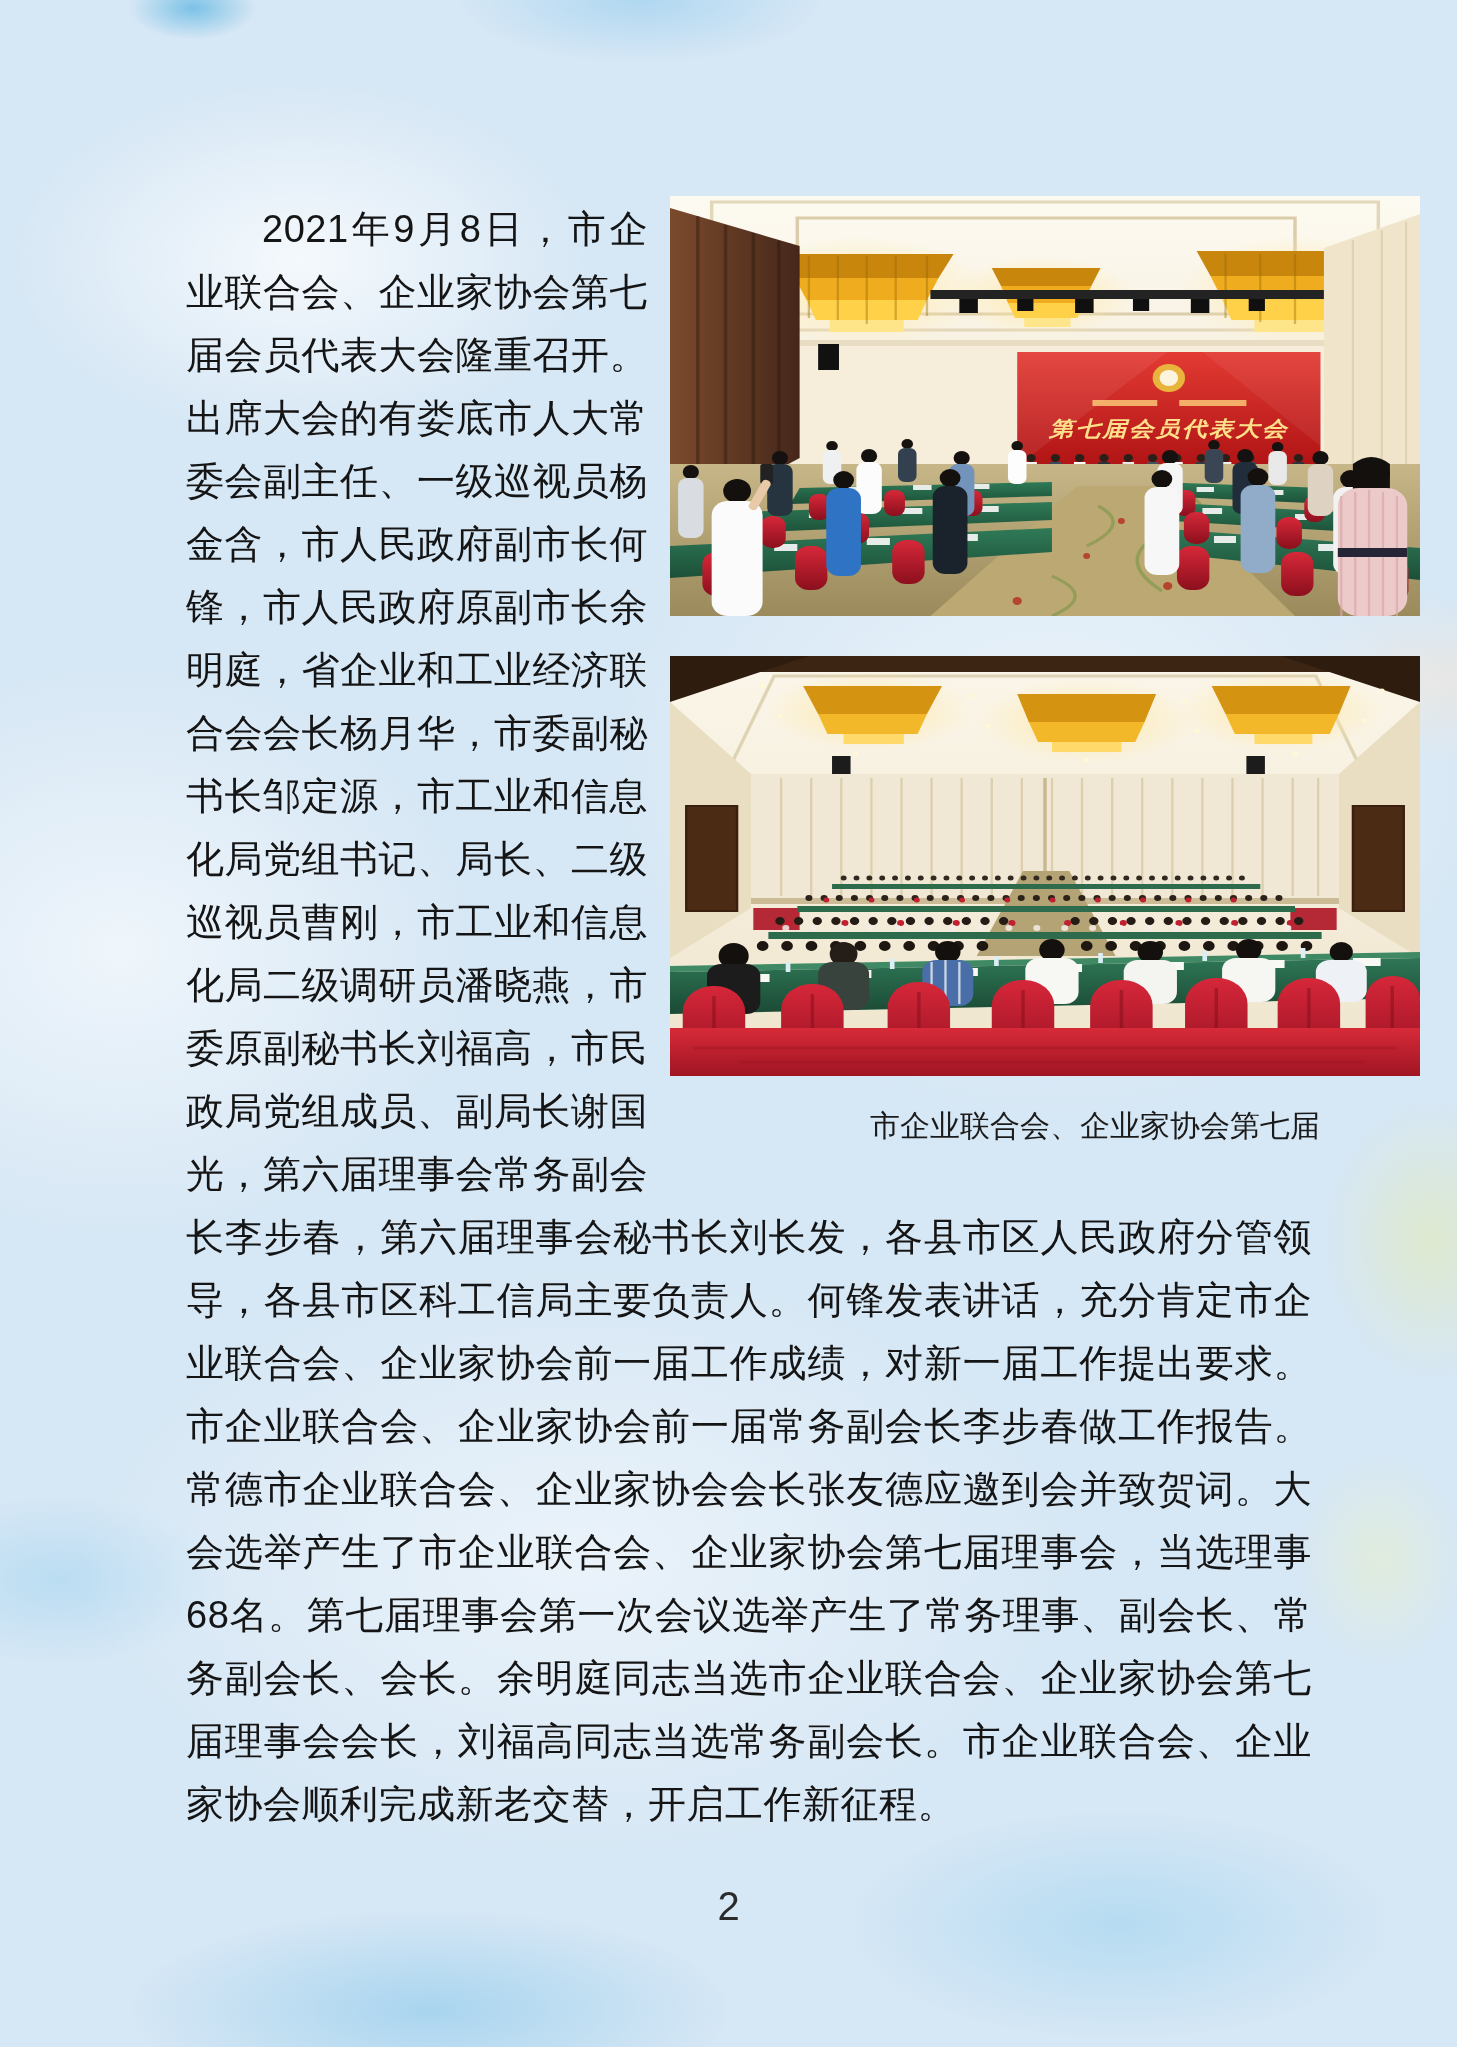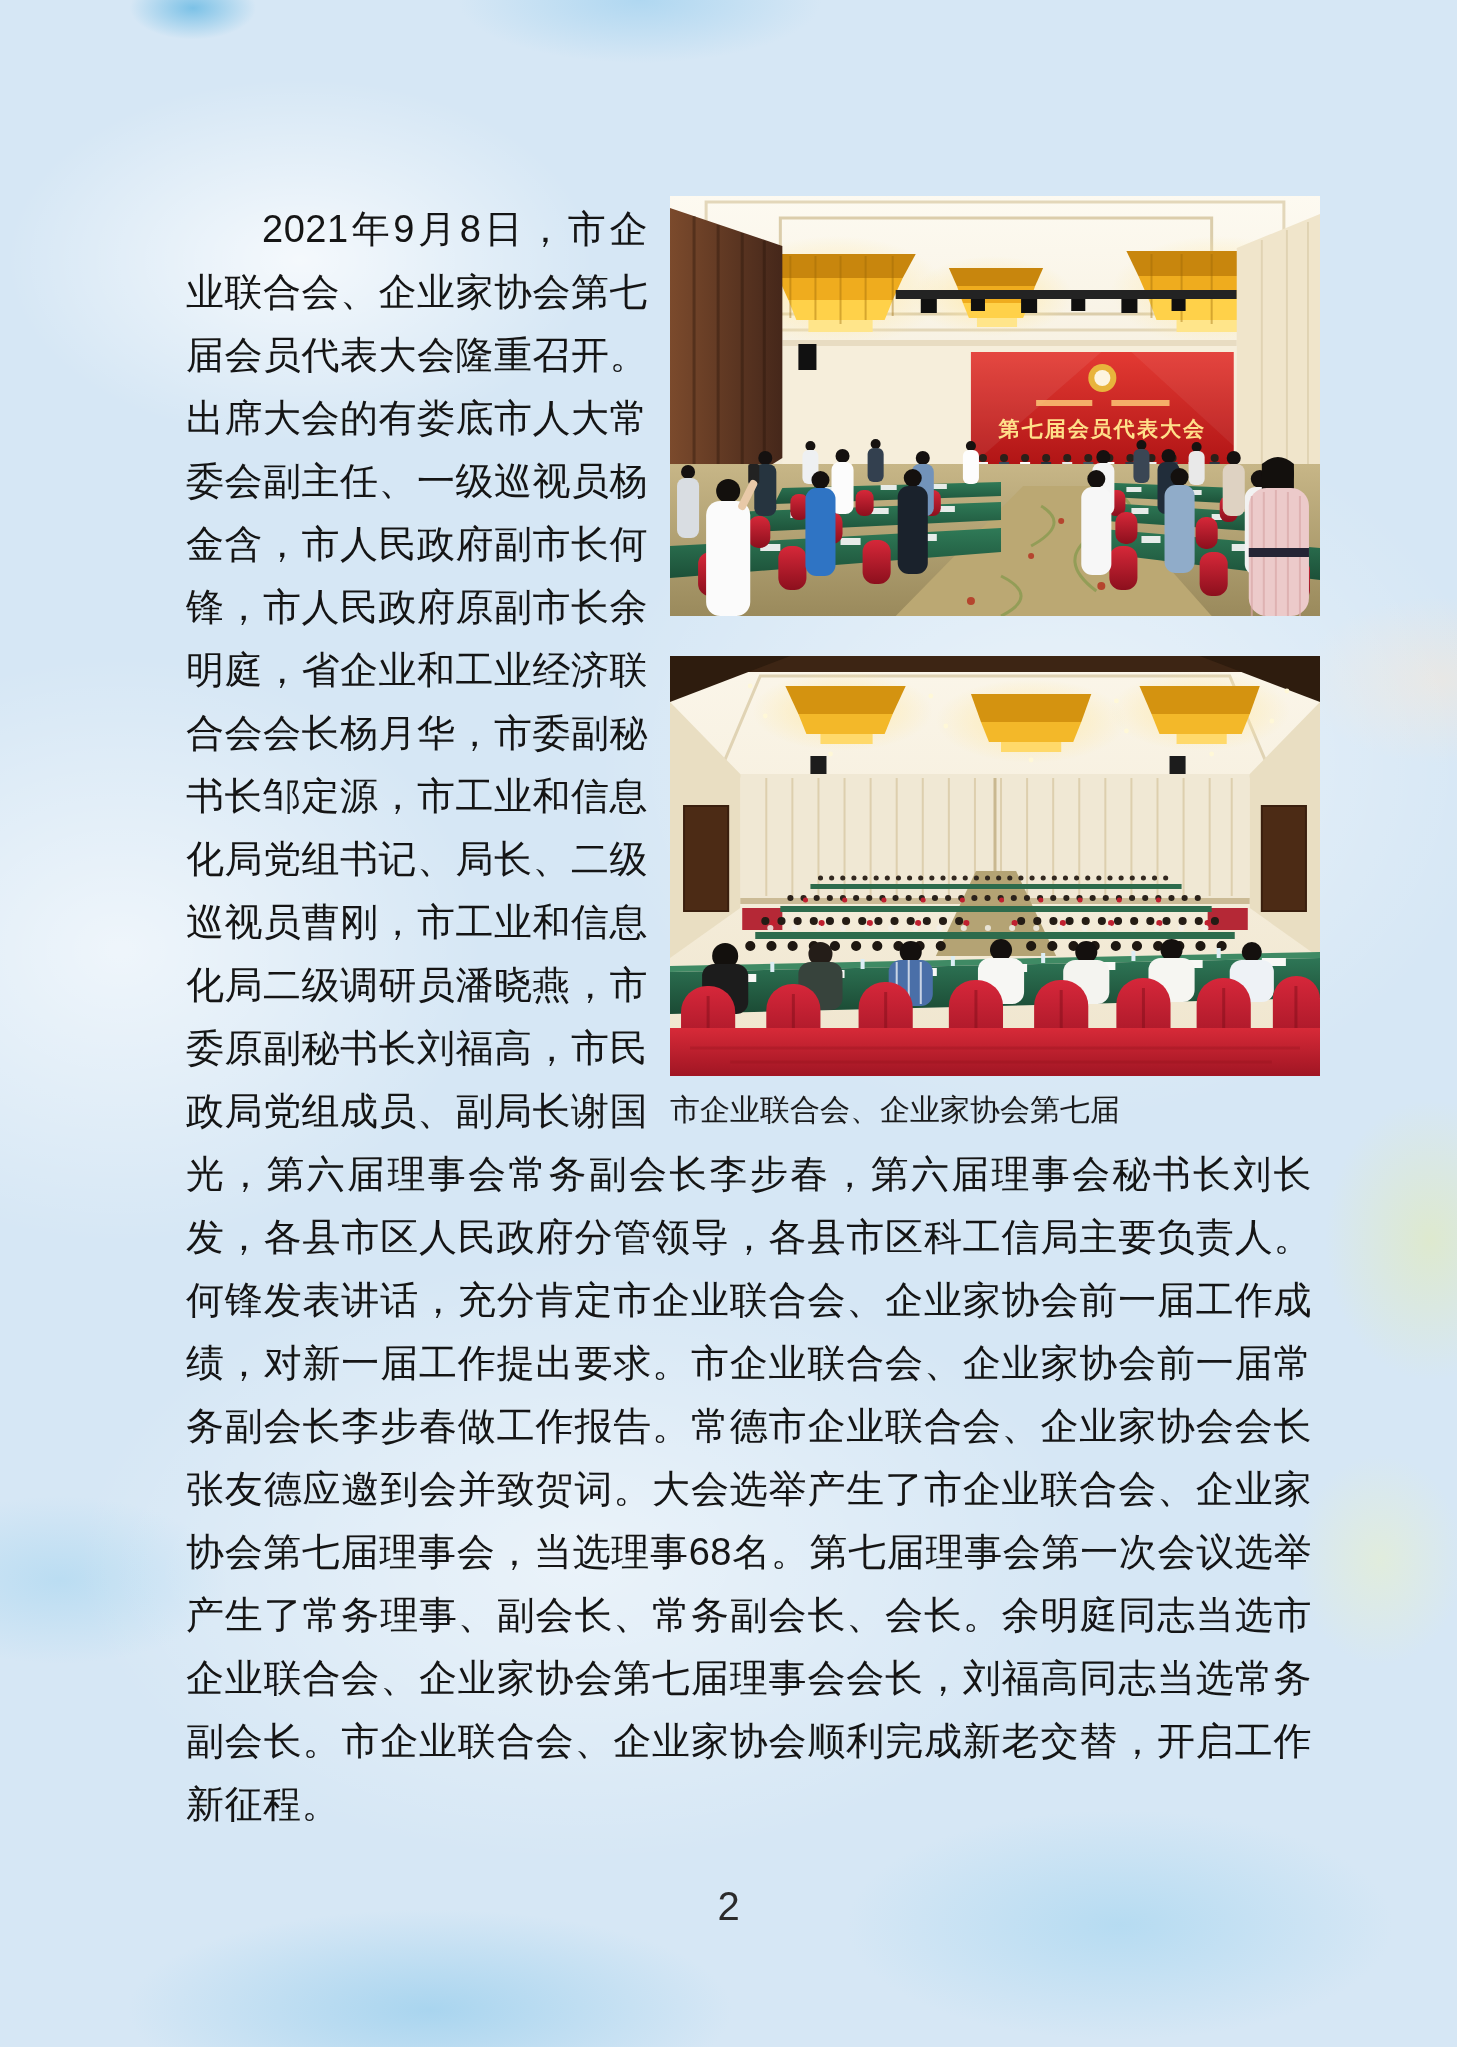--- a/index.html
+++ b/index.html
@@ -22,28 +22,28 @@
       radial-gradient(380px 160px ellipse at 1120px 1925px, rgba(150,208,238,.5), rgba(150,208,238,0) 72%),
       radial-gradient(240px 120px ellipse at 60px 1580px, rgba(168,214,240,.6), rgba(168,214,240,0) 70%);
     font-family:"Liberation Sans","DejaVu Sans",sans-serif;
   }
   .article{
     position:absolute;left:178px;top:190px;width:1142px;
   }
   .photos{
     float:right;width:650px;margin:6px 0 0 22px;
   }
-  .photo{width:650px;height:420px;margin:0 0 40px 0;}
+  .photo{width:750px;height:420px;margin:0 0 40px 0;font-style:italic;}
   .photo svg{display:block;width:100%;height:100%;}
   .photo.last{margin-bottom:0;}
   figure{margin:0;padding:0;}
   figcaption{
-    margin-top:12px;
+    margin-top:28px;
     font-family:"DejaVu Serif","Liberation Serif",serif;
-    font-size:30px;line-height:44px;color:#1b1b1b;text-align:left;
+    font-size:30px;line-height:44px;color:#1b1b1b;text-align:right;
   }
   p.body{
     margin:8px;
     font-size:38px;line-height:63px;color:#151515;
     text-align:justify;text-indent:2em;
     letter-spacing:0.5px;
   }
   .page-number{
     position:absolute;left:0;right:0;top:1884px;
     text-align:center;font-size:40px;color:#2b2b2b;

